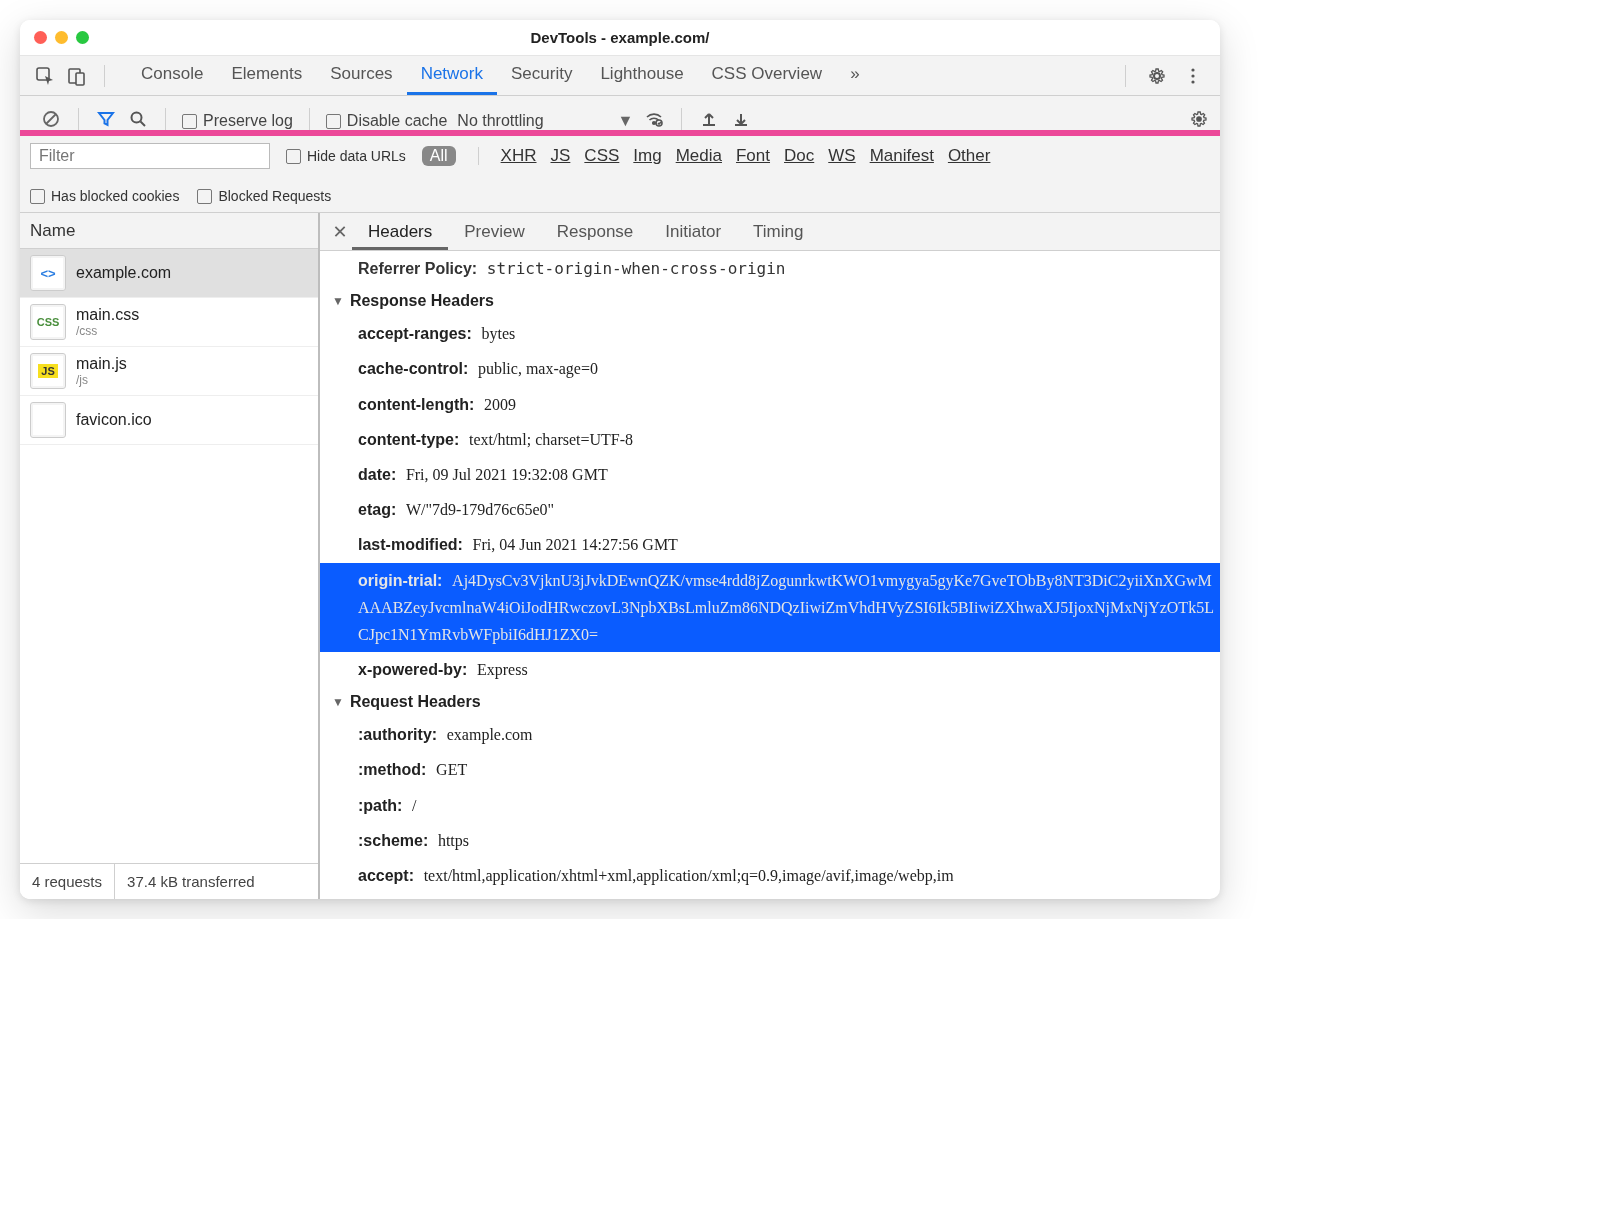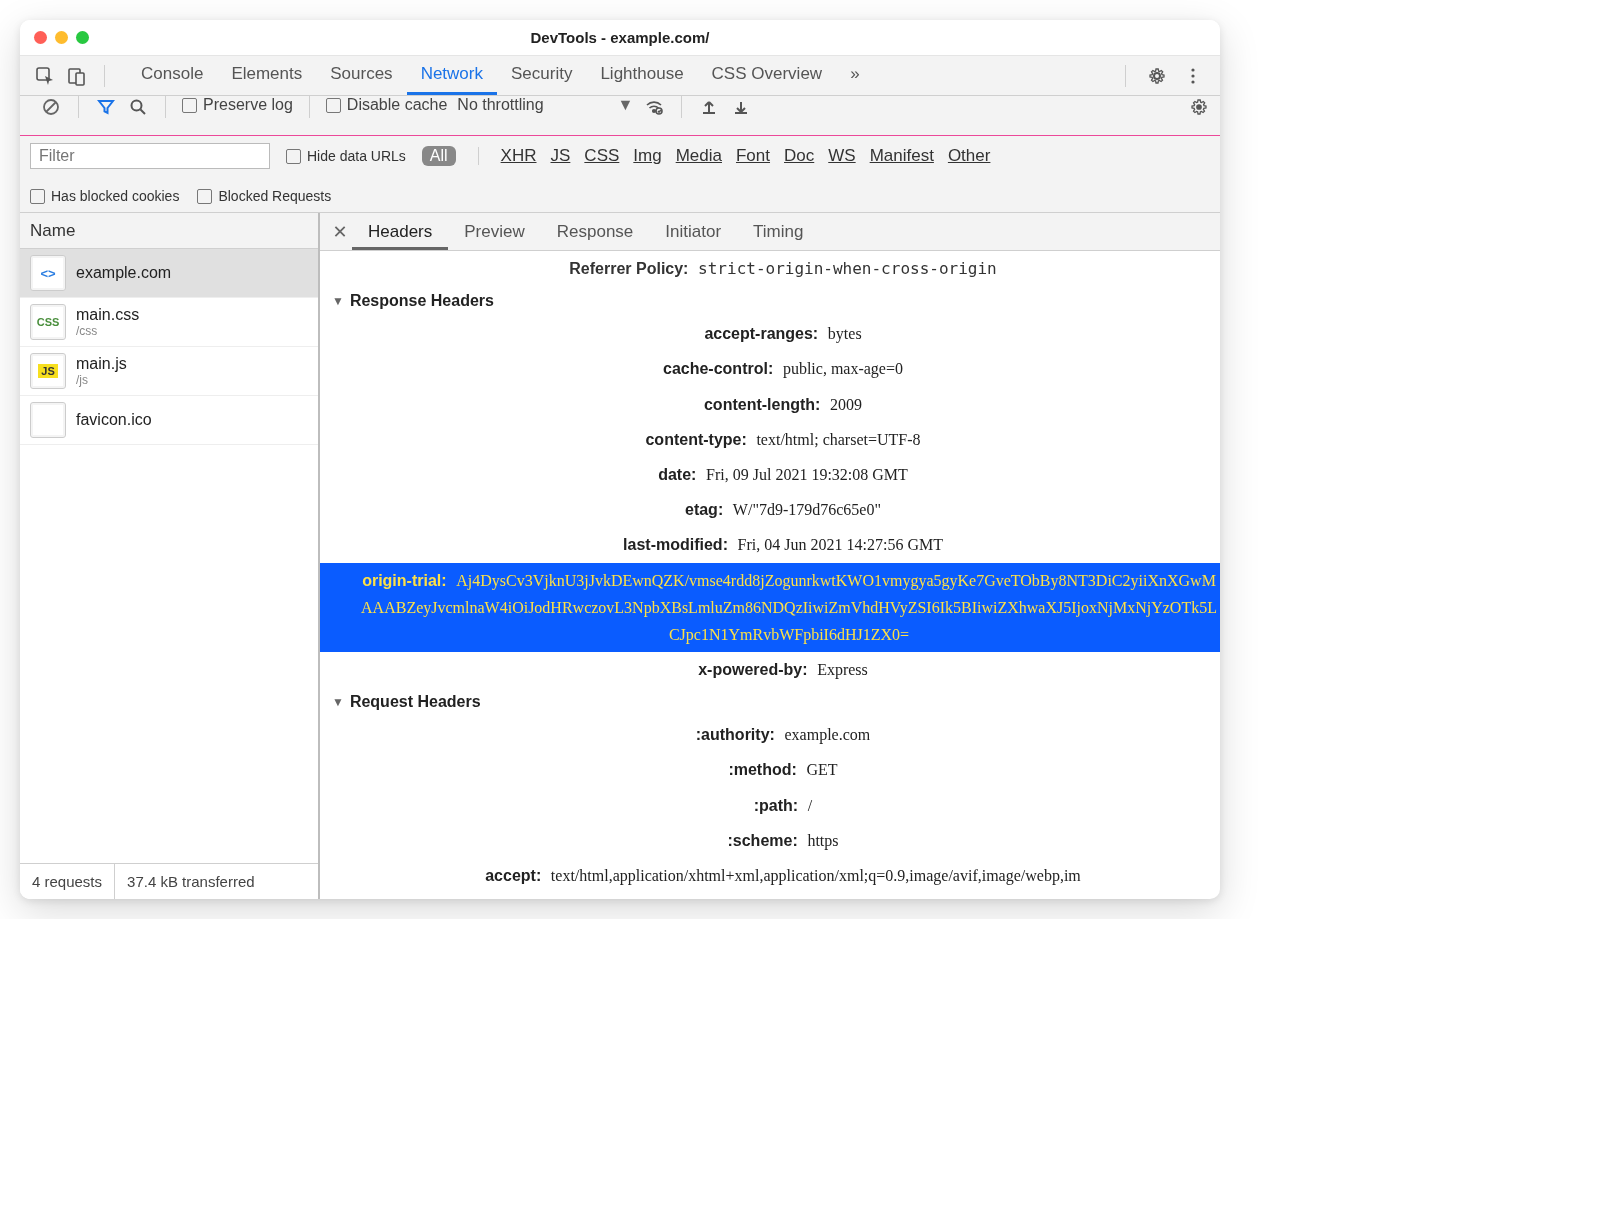--- a/index.html
+++ b/index.html
@@ -54,24 +54,24 @@
   border-bottom: 3px solid transparent;
 }
 .tabbar .tab.active { color: #1a73e8; border-bottom-color: #1a73e8; }
 .tabbar .spacer { flex: 1; }
 .tabbar .right-icons { display: flex; align-items: center; gap: 14px; padding: 0 10px; color: #555; }
 .divider-v { width:1px; height:22px; background:#cfcfcf; margin:0 6px; }
 .icon-btn { width:22px; height:22px; display:flex; align-items:center; justify-content:center; color:#555; cursor:pointer; }
 
 .toolbar2 {
   display: flex;
-  align-items: flex-start;
+  align-items: flex-end;
   height: 40px;
   background: #f3f3f3;
-  border-bottom: 1px solid #ec4899;
+  border-bottom: 6px solid #ec4899;
   padding: 0 10px;
   gap: 10px;
   font-size: 16px;
   color: #444;
 }
 .rec-dot { width:15px; height:15px; border-radius:50%; background:#d93025; }
 .check { display:flex; align-items:center; gap:6px; cursor:pointer; }
 .check .box { width:15px; height:15px; border:1.5px solid #777; border-radius:2px; }
 .throttle { display:flex; align-items:center; gap:4px; cursor:pointer; }
 
@@ -98,28 +98,28 @@
 .req-text .name { font-size:16px; color:#222; }
 .req-text .path { font-size:12px; color:#888; }
 .footer { height:36px; border-top:1px solid #cfcfcf; display:flex; align-items:center; font-size:15px; color:#444; background:#fff;}
 .footer .cell { padding:0 12px; border-right:1px solid #cfcfcf; height:100%; display:flex; align-items:center; }
 
 .right-pane { flex:1; display:flex; flex-direction:column; overflow:hidden; }
 .detail-tabs { height:38px; border-bottom:1px solid #cfcfcf; background:#f3f3f3; display:flex; align-items:center; padding:0 8px; gap:0; font-size:17px; }
 .detail-tabs .close { width:24px; text-align:center; color:#666; cursor:pointer; font-size:18px; }
 .detail-tabs .dtab { padding:0 16px; height:100%; display:flex; align-items:center; color:#555; cursor:pointer; }
 .detail-tabs .dtab.active { color:#222; font-weight:500; box-shadow: inset 0 -3px 0 #666; }
-.detail-body { flex:1; overflow:auto; font-size:16px;text-align:center; }
+.detail-body { flex:1; overflow:auto; font-size:16px; }
 .hdr-row { padding:4px 12px 4px 38px; line-height:1.7; font-family: Menlo, Consolas, monospace; font-size:16px; }
 .hdr-row .k { font-weight:700; font-family:-apple-system,Helvetica,Arial,sans-serif; color:#222; }
 .hdr-row .v { color:#222;font-family:Liberation Serif, serif; }
 .section { padding:6px 12px; font-weight:700; color:#222; display:flex; align-items:center; gap:6px; cursor:pointer; font-size:16px; }
 .section .tri { font-size:12px; color:#666; }
 .highlight { background:#0a5cff; color:#fff; }
-.highlight .k, .highlight .v { color:#fde047; }
+.highlight .k, .highlight .v { color:#e5e5e5; }
 .cutoff { padding:4px 12px 4px 38px; line-height:1.7; font-family: Menlo, Consolas, monospace; white-space:nowrap; overflow:hidden; }
 svg { display:block; }
 </style>
 </head>
 <body>
 
 <div class="window">
 
   <div class="titlebar">
     <div class="traffic">

